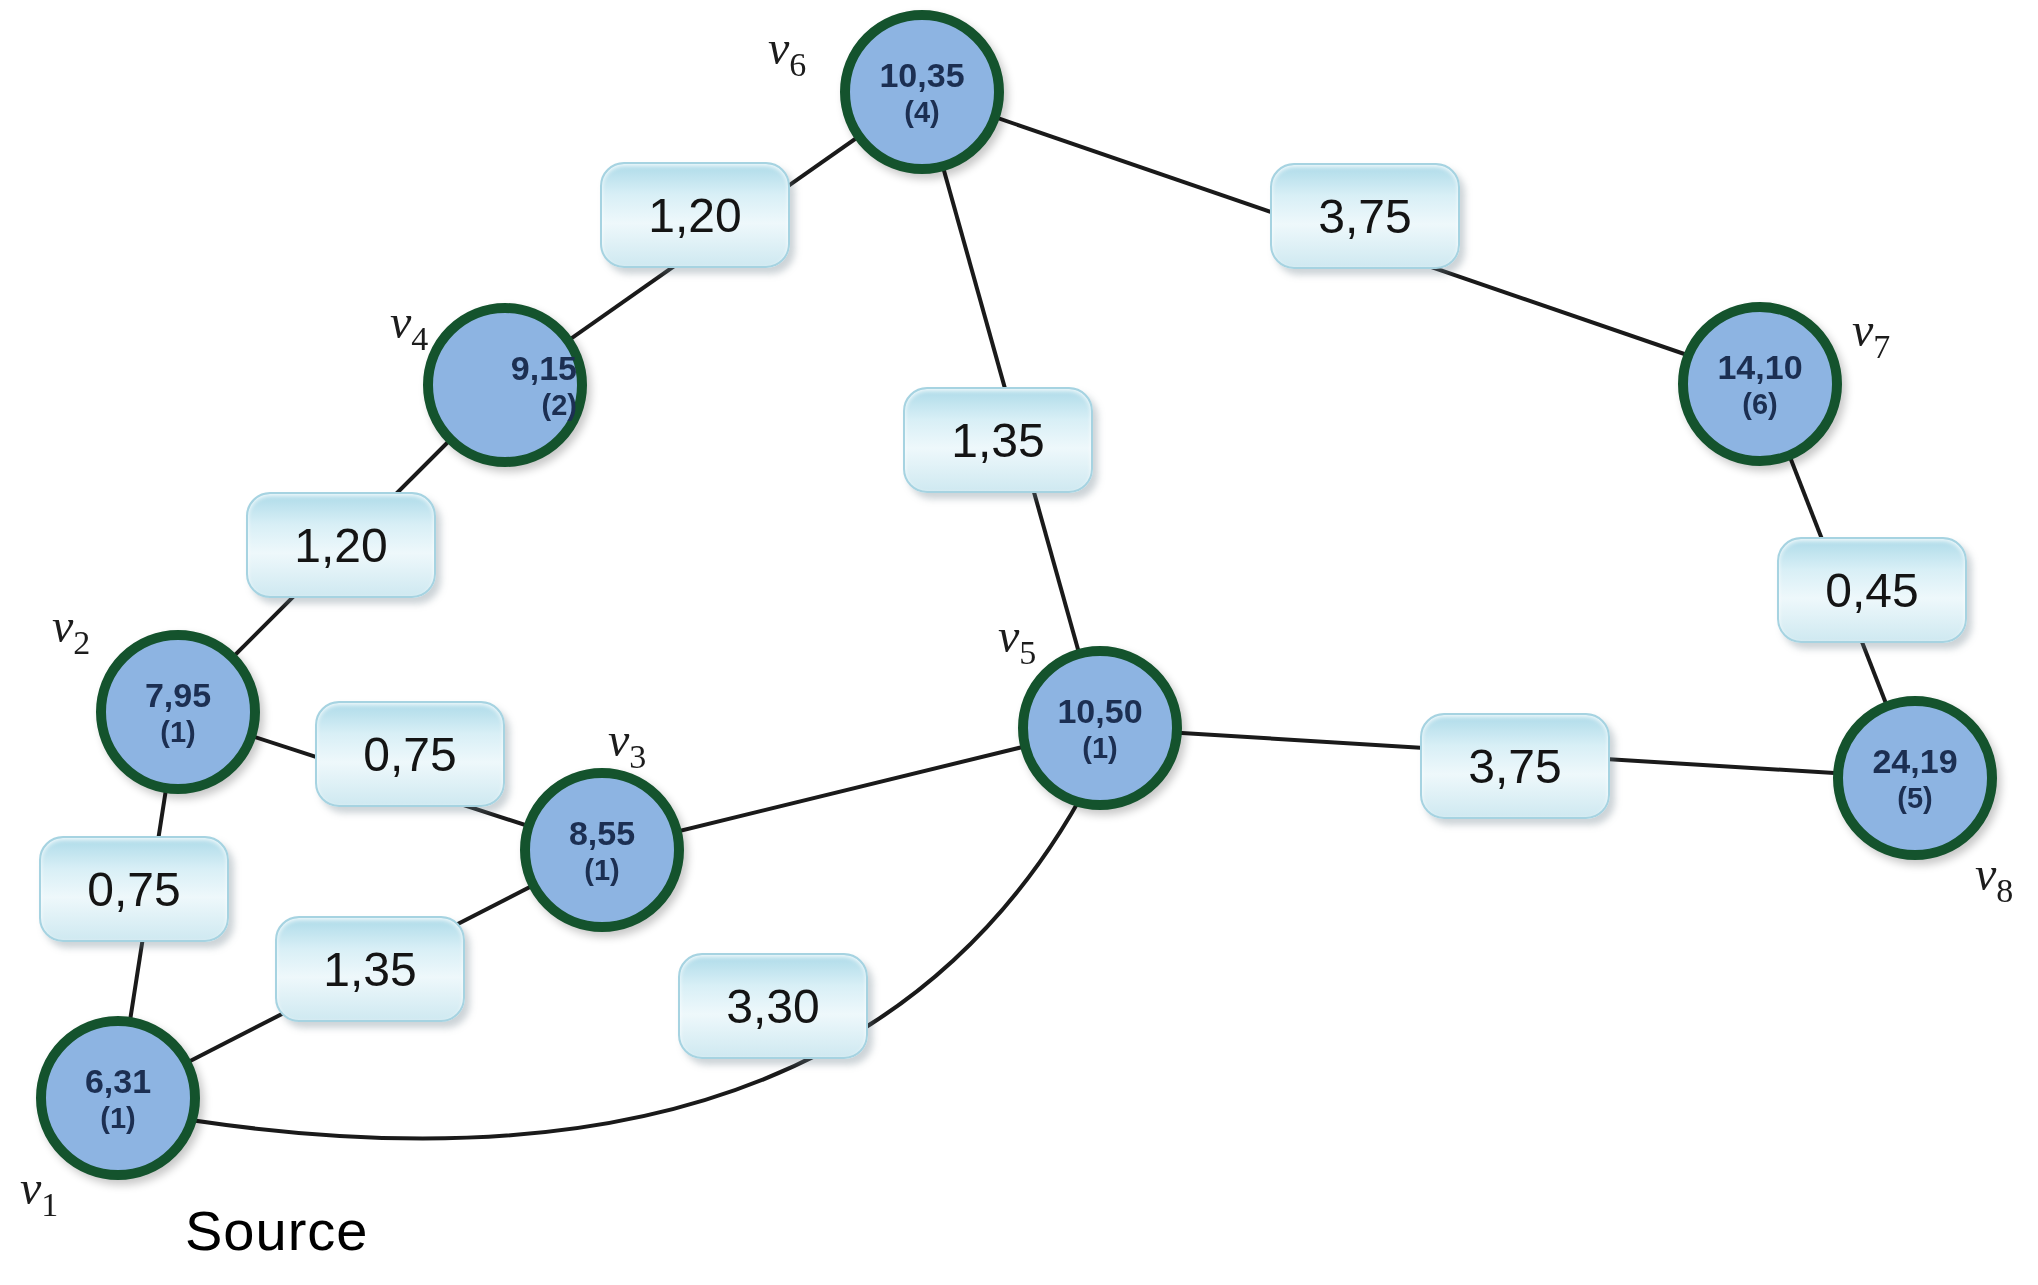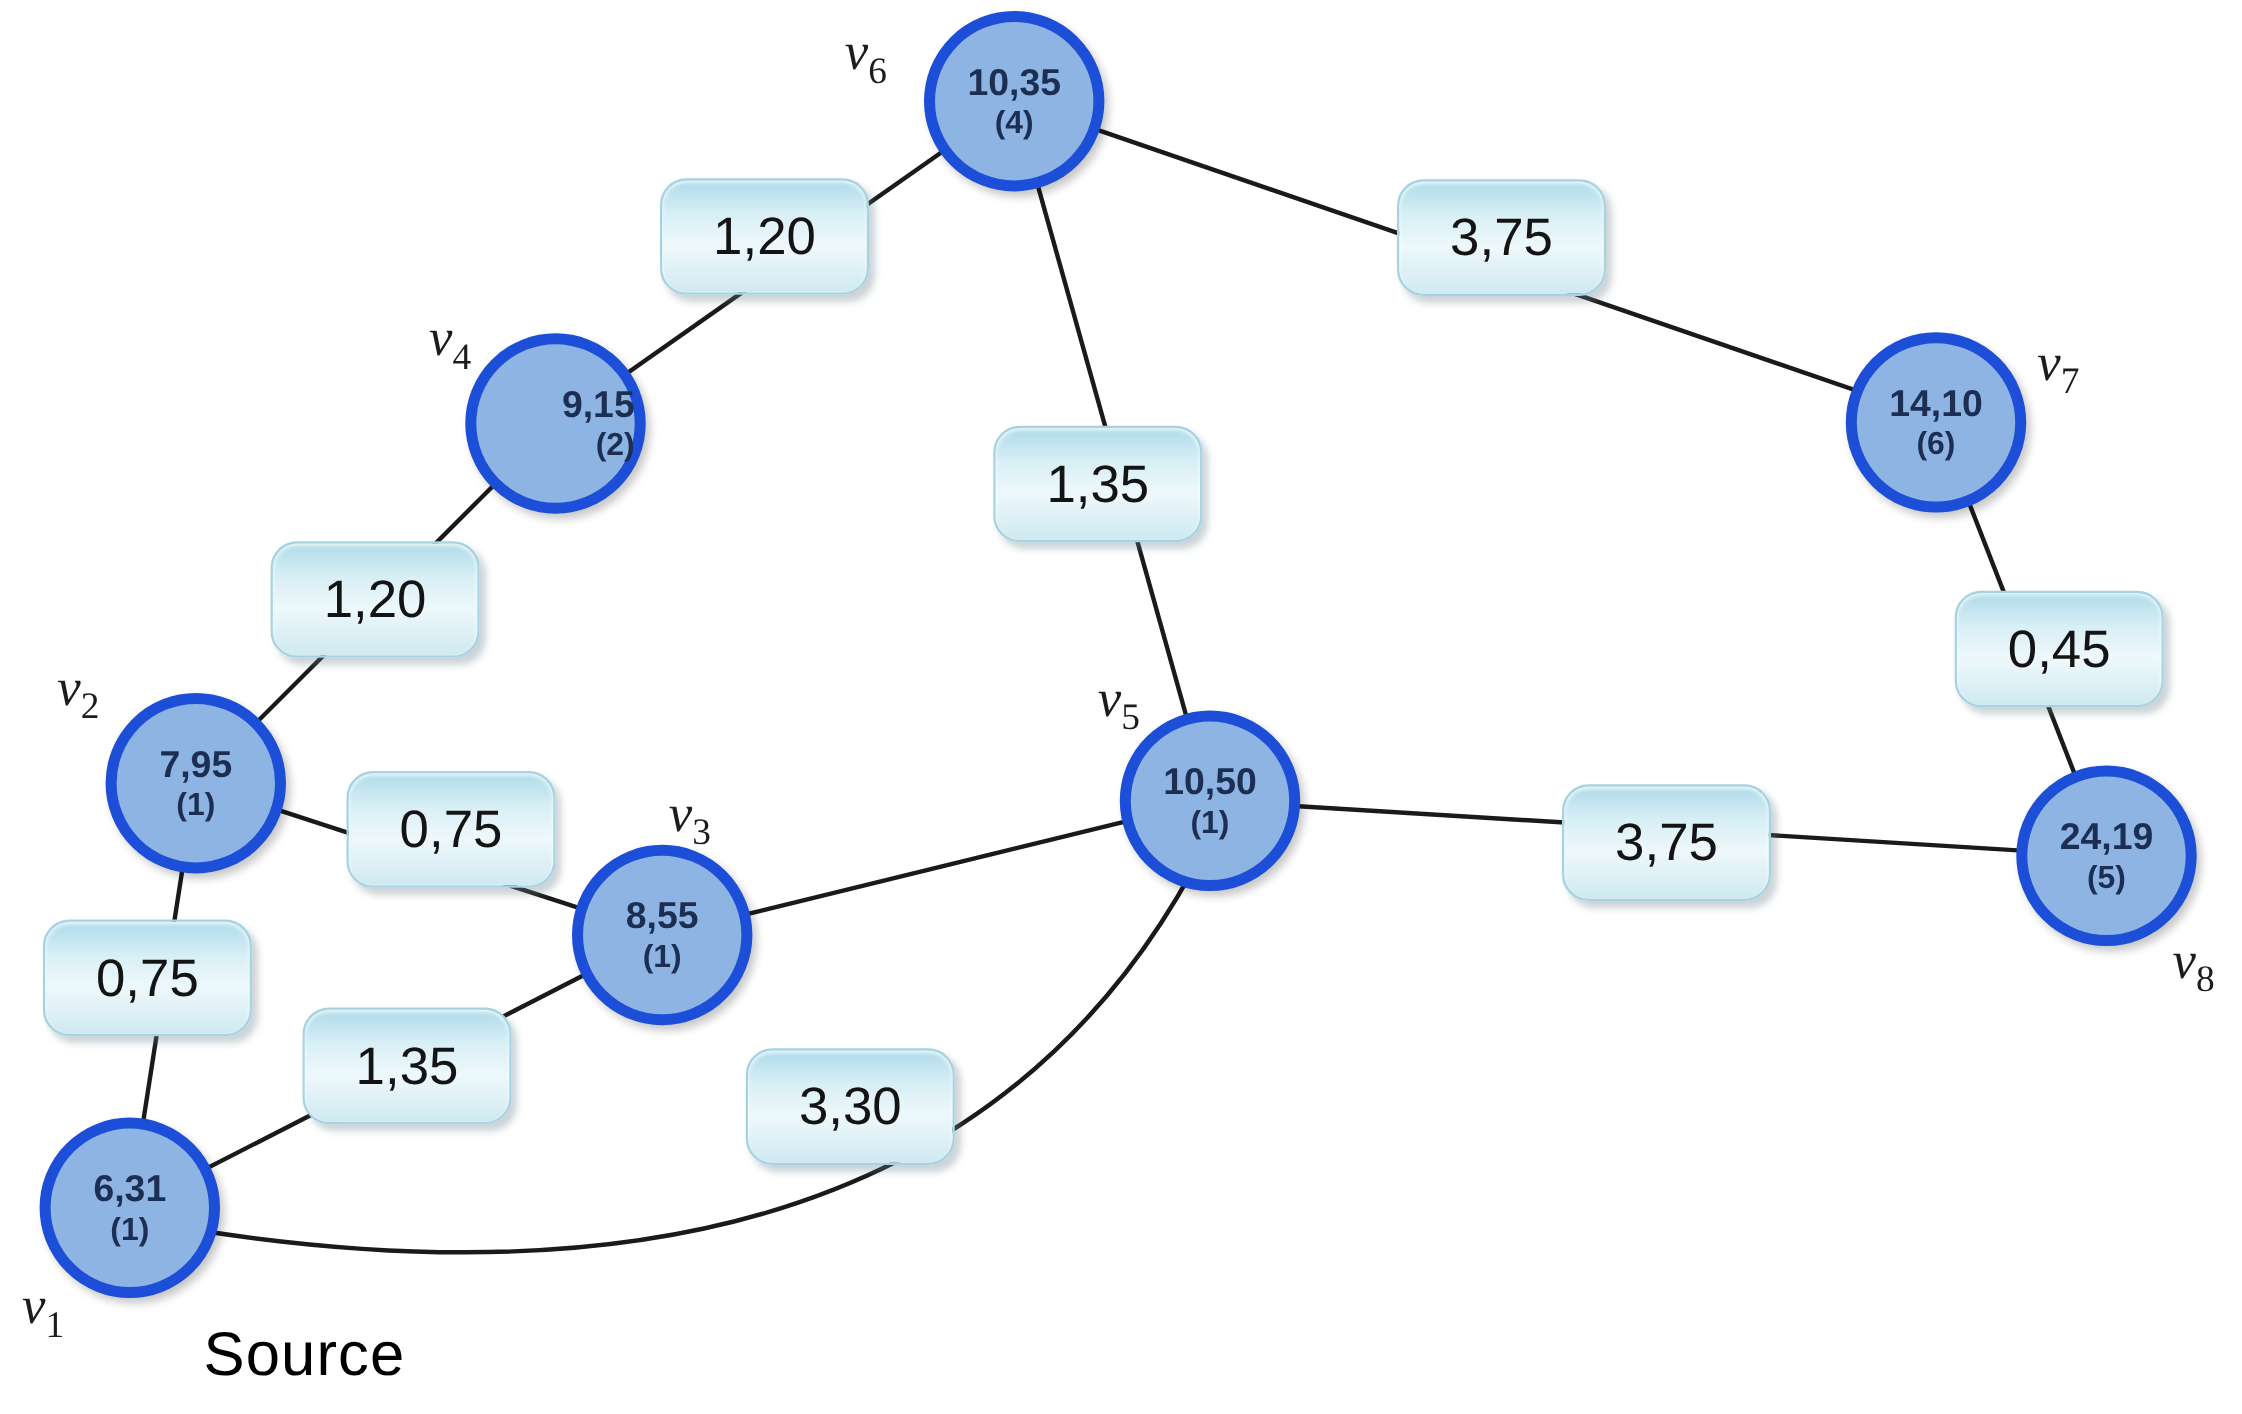--- a/index.html
+++ b/index.html
@@ -34,21 +34,21 @@
     justify-content: center;
     font-size: 48px;
     color: #141414;
     box-sizing: border-box;
   }
   .node {
     position: absolute;
     width: 164px;
     height: 164px;
     border-radius: 50%;
-    border: 10px solid #1d4ed8;
+    border: 10px solid #14532d;
     background: #8db4e2;
     box-shadow: 4px 5px 8px rgba(0,0,0,0.22);
     box-sizing: border-box;
     display: flex;
     flex-direction: column;
     align-items: center;
     justify-content: center;
     gap: 6px;
   }
   .node-value {
@@ -166,21 +166,21 @@
     <span class="node-order">(6)</span>
   </div>
   <div class="node" style="left:1833px; top:696px;">
     <span class="node-value">24,19</span>
     <span class="node-order">(5)</span>
   </div>
 
   <div class="node-name" style="left:20px;   top:1160px;"><span class="vbase">v</span><span class="vsub">1</span></div>
   <div class="node-name" style="left:52px;   top:598px;"><span class="vbase">v</span><span class="vsub">2</span></div>
   <div class="node-name" style="left:608px;  top:712px;"><span class="vbase">v</span><span class="vsub">3</span></div>
-  <div class="node-name" style="left:390px;  top:280px;"><span class="vbase">v</span><span class="vsub">4</span></div>
+  <div class="node-name" style="left:390px;  top:294px;"><span class="vbase">v</span><span class="vsub">4</span></div>
   <div class="node-name" style="left:998px;  top:608px;"><span class="vbase">v</span><span class="vsub">5</span></div>
   <div class="node-name" style="left:768px;  top:20px;"><span class="vbase">v</span><span class="vsub">6</span></div>
   <div class="node-name" style="left:1852px; top:302px;"><span class="vbase">v</span><span class="vsub">7</span></div>
   <div class="node-name" style="left:1975px; top:846px;"><span class="vbase">v</span><span class="vsub">8</span></div>
 
   <div class="source-caption">Source</div>
 
 </div>
 
 </body></html>

